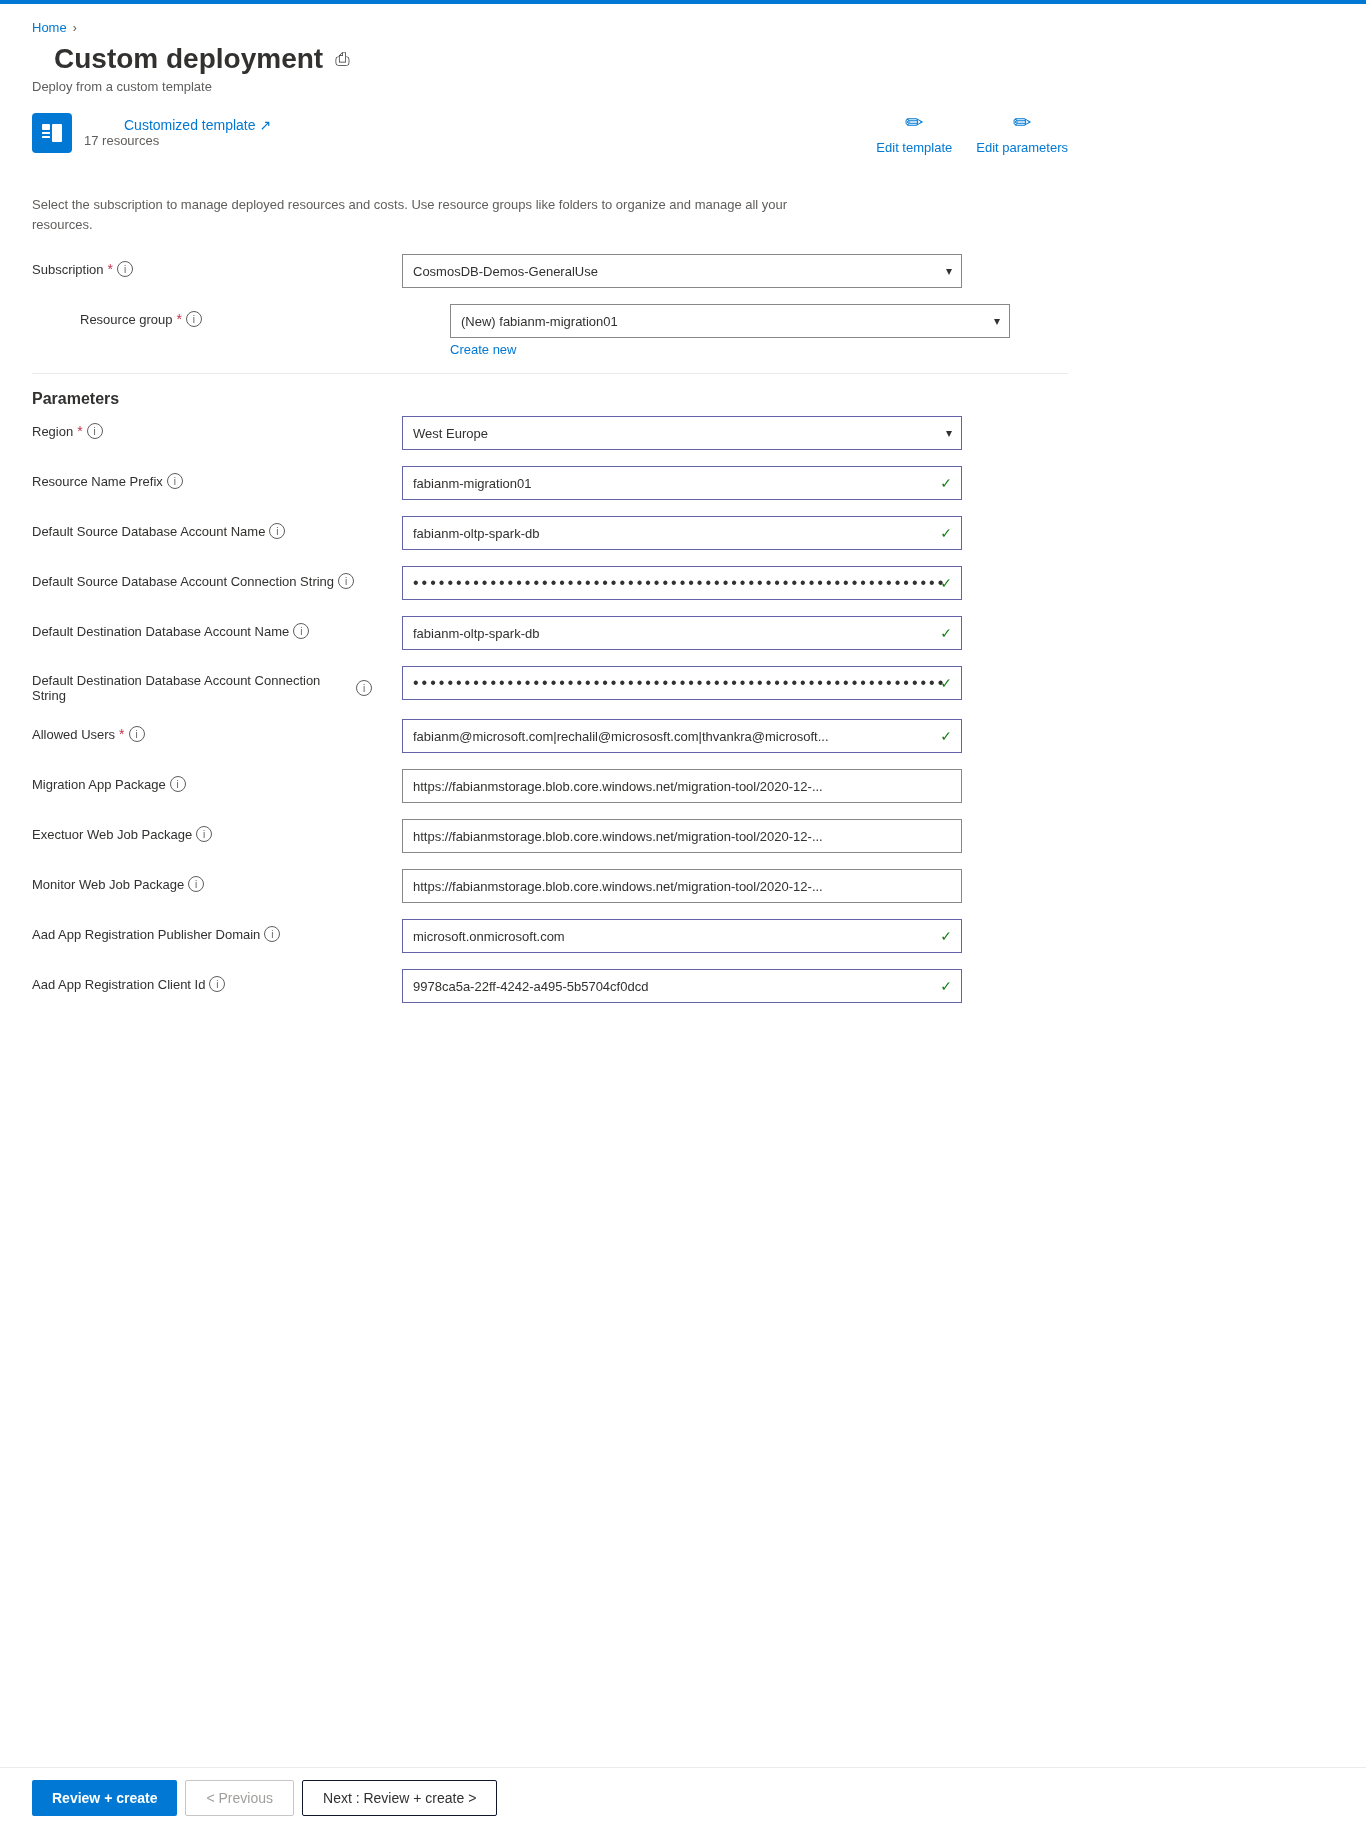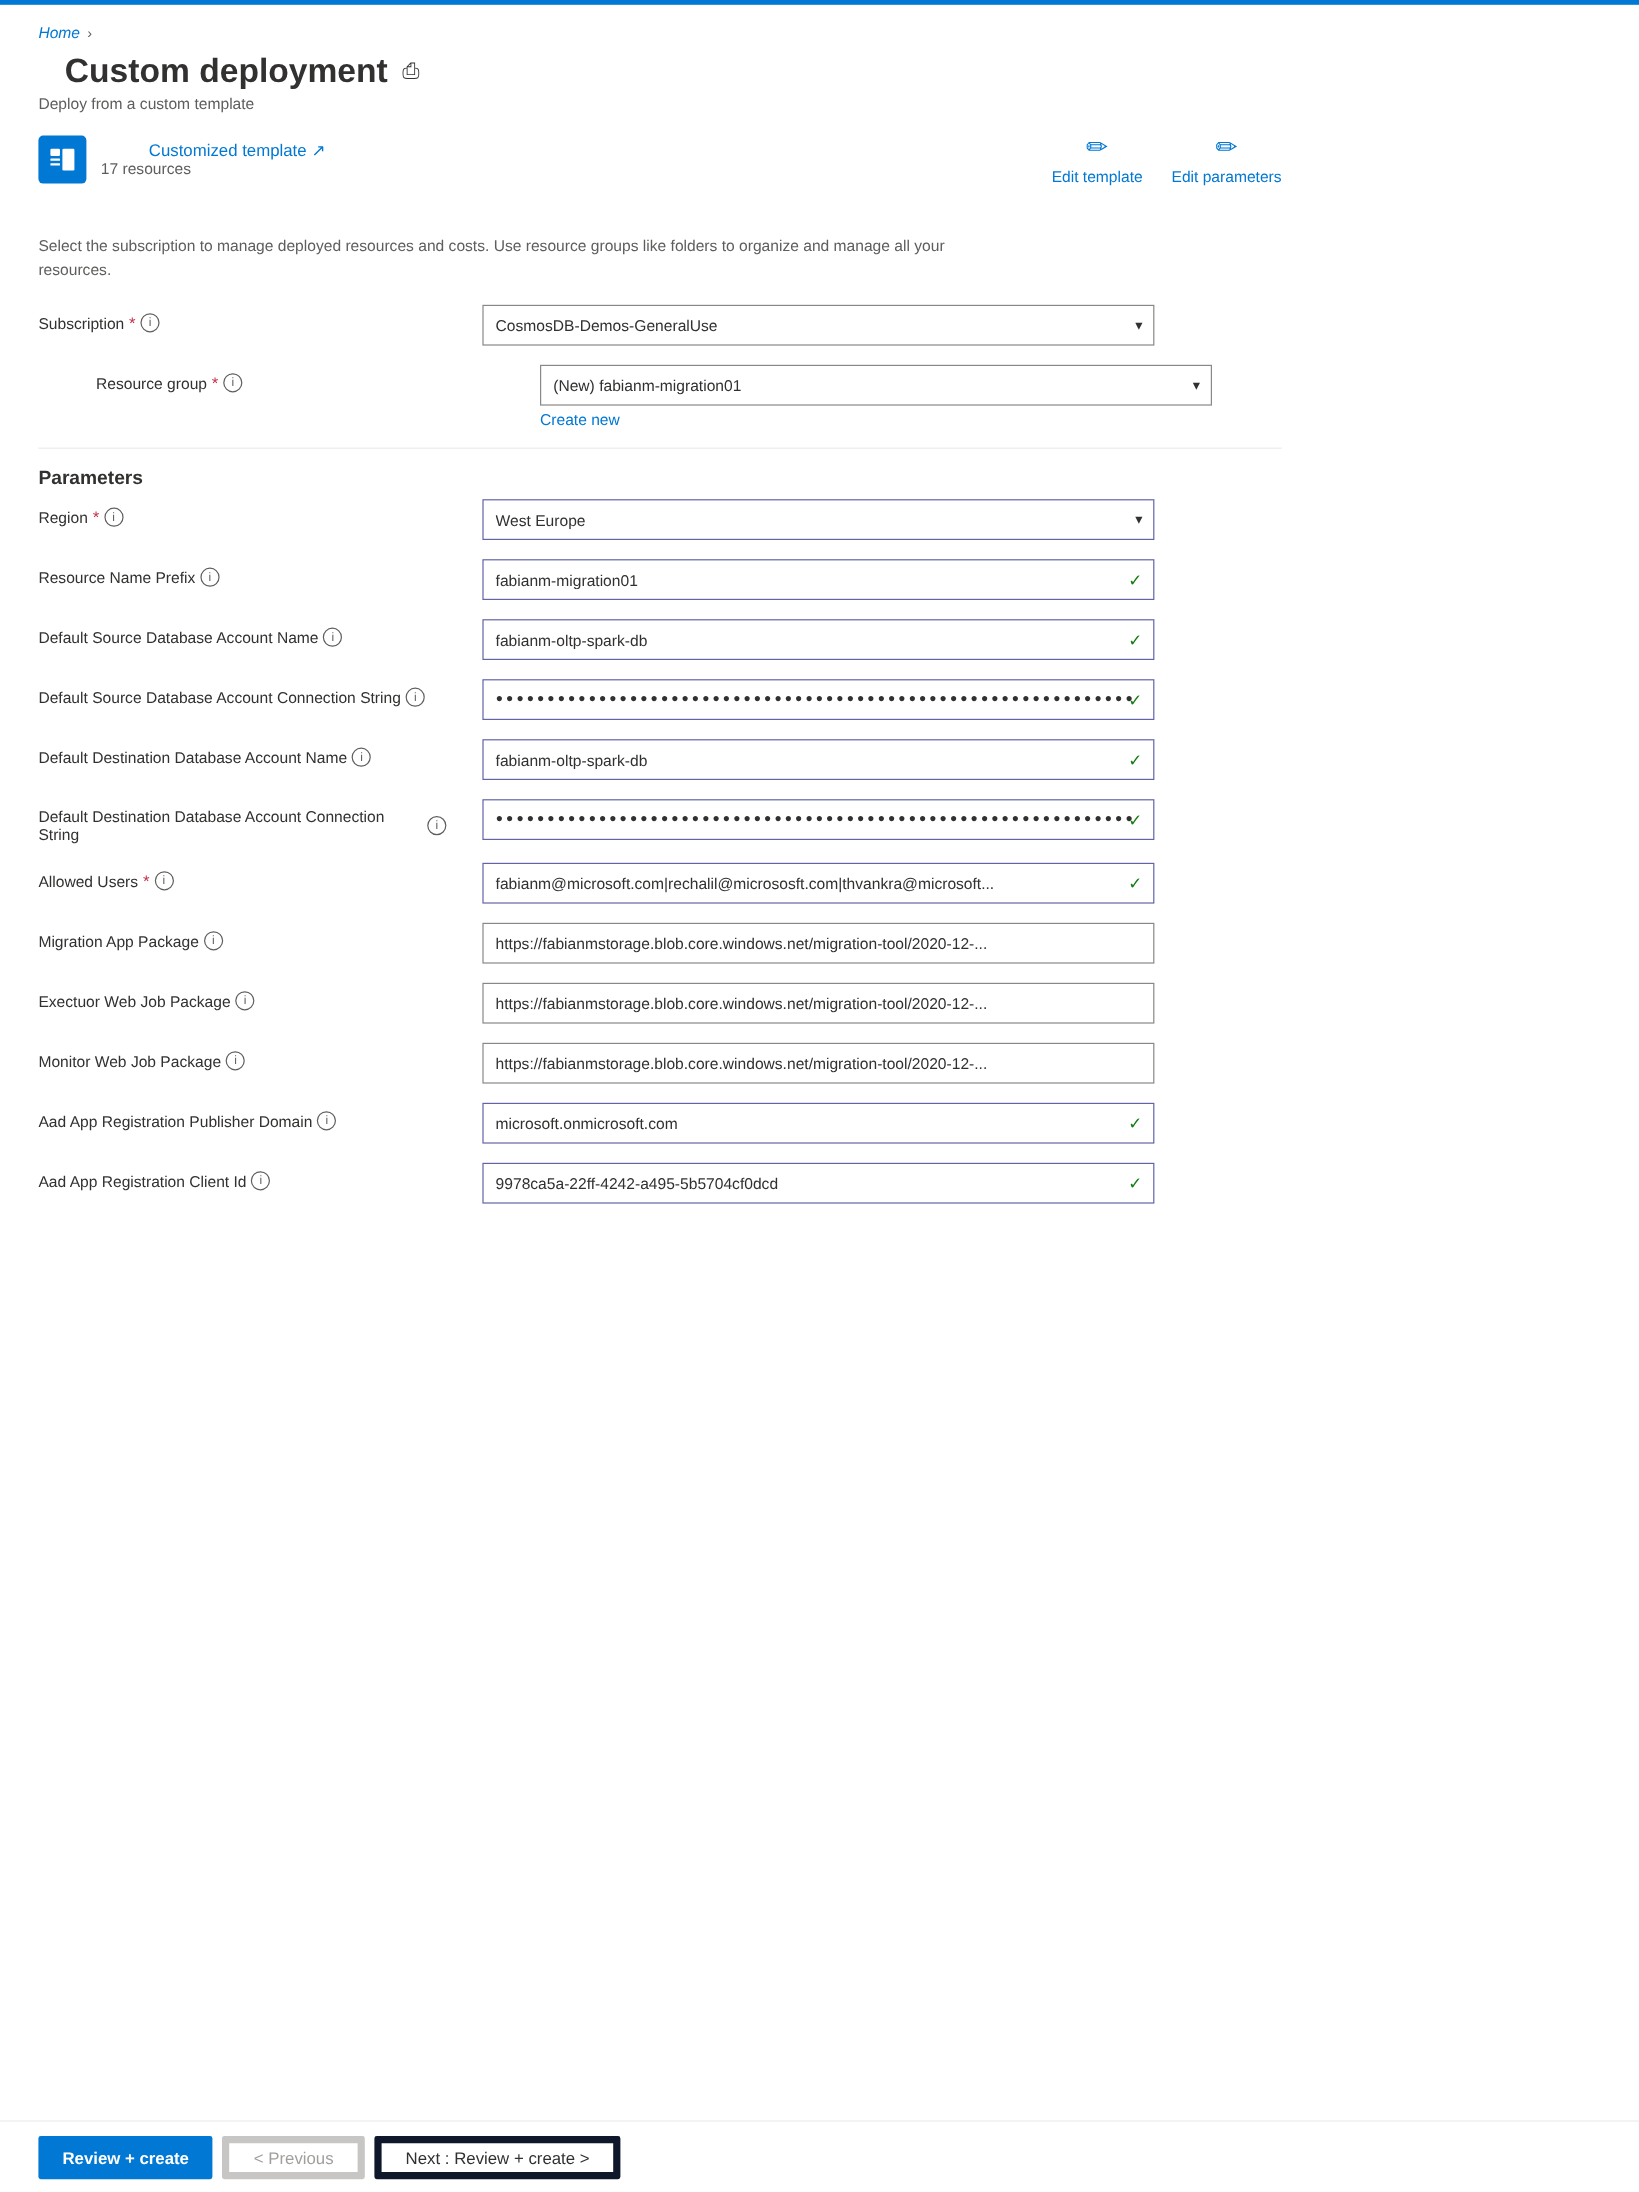--- a/index.html
+++ b/index.html
@@ -25,21 +25,20 @@
       display: flex;
       align-items: center;
       gap: 6px;
       color: #0078d4;
       font-size: 13px;
       margin-bottom: 8px;
     }
     .breadcrumb a {
       color: #0078d4;
       text-decoration: none;
-      font-style: italic;
     }
     .breadcrumb-separator {
       color: #605e5c;
       font-size: 12px;
     }
     .page-header {
       display: flex;
       align-items: center;
       gap: 12px;
       margin-bottom: 4px;
@@ -249,21 +248,21 @@
       padding: 0 20px;
       height: 36px;
       font-size: 14px;
       cursor: pointer;
       border-radius: 2px;
       font-weight: 600;
     }
     .btn-secondary {
       background: #fff;
       color: #323130;
-      border: 6px solid #0f172a;
+      border: 1px solid #0f172a;
       padding: 0 20px;
       height: 36px;
       font-size: 14px;
       cursor: pointer;
       border-radius: 2px;
     }
     .btn-secondary:disabled, .btn-secondary.disabled {
       color: #a19f9d;
       border-color: #c8c6c4;
       cursor: not-allowed;

